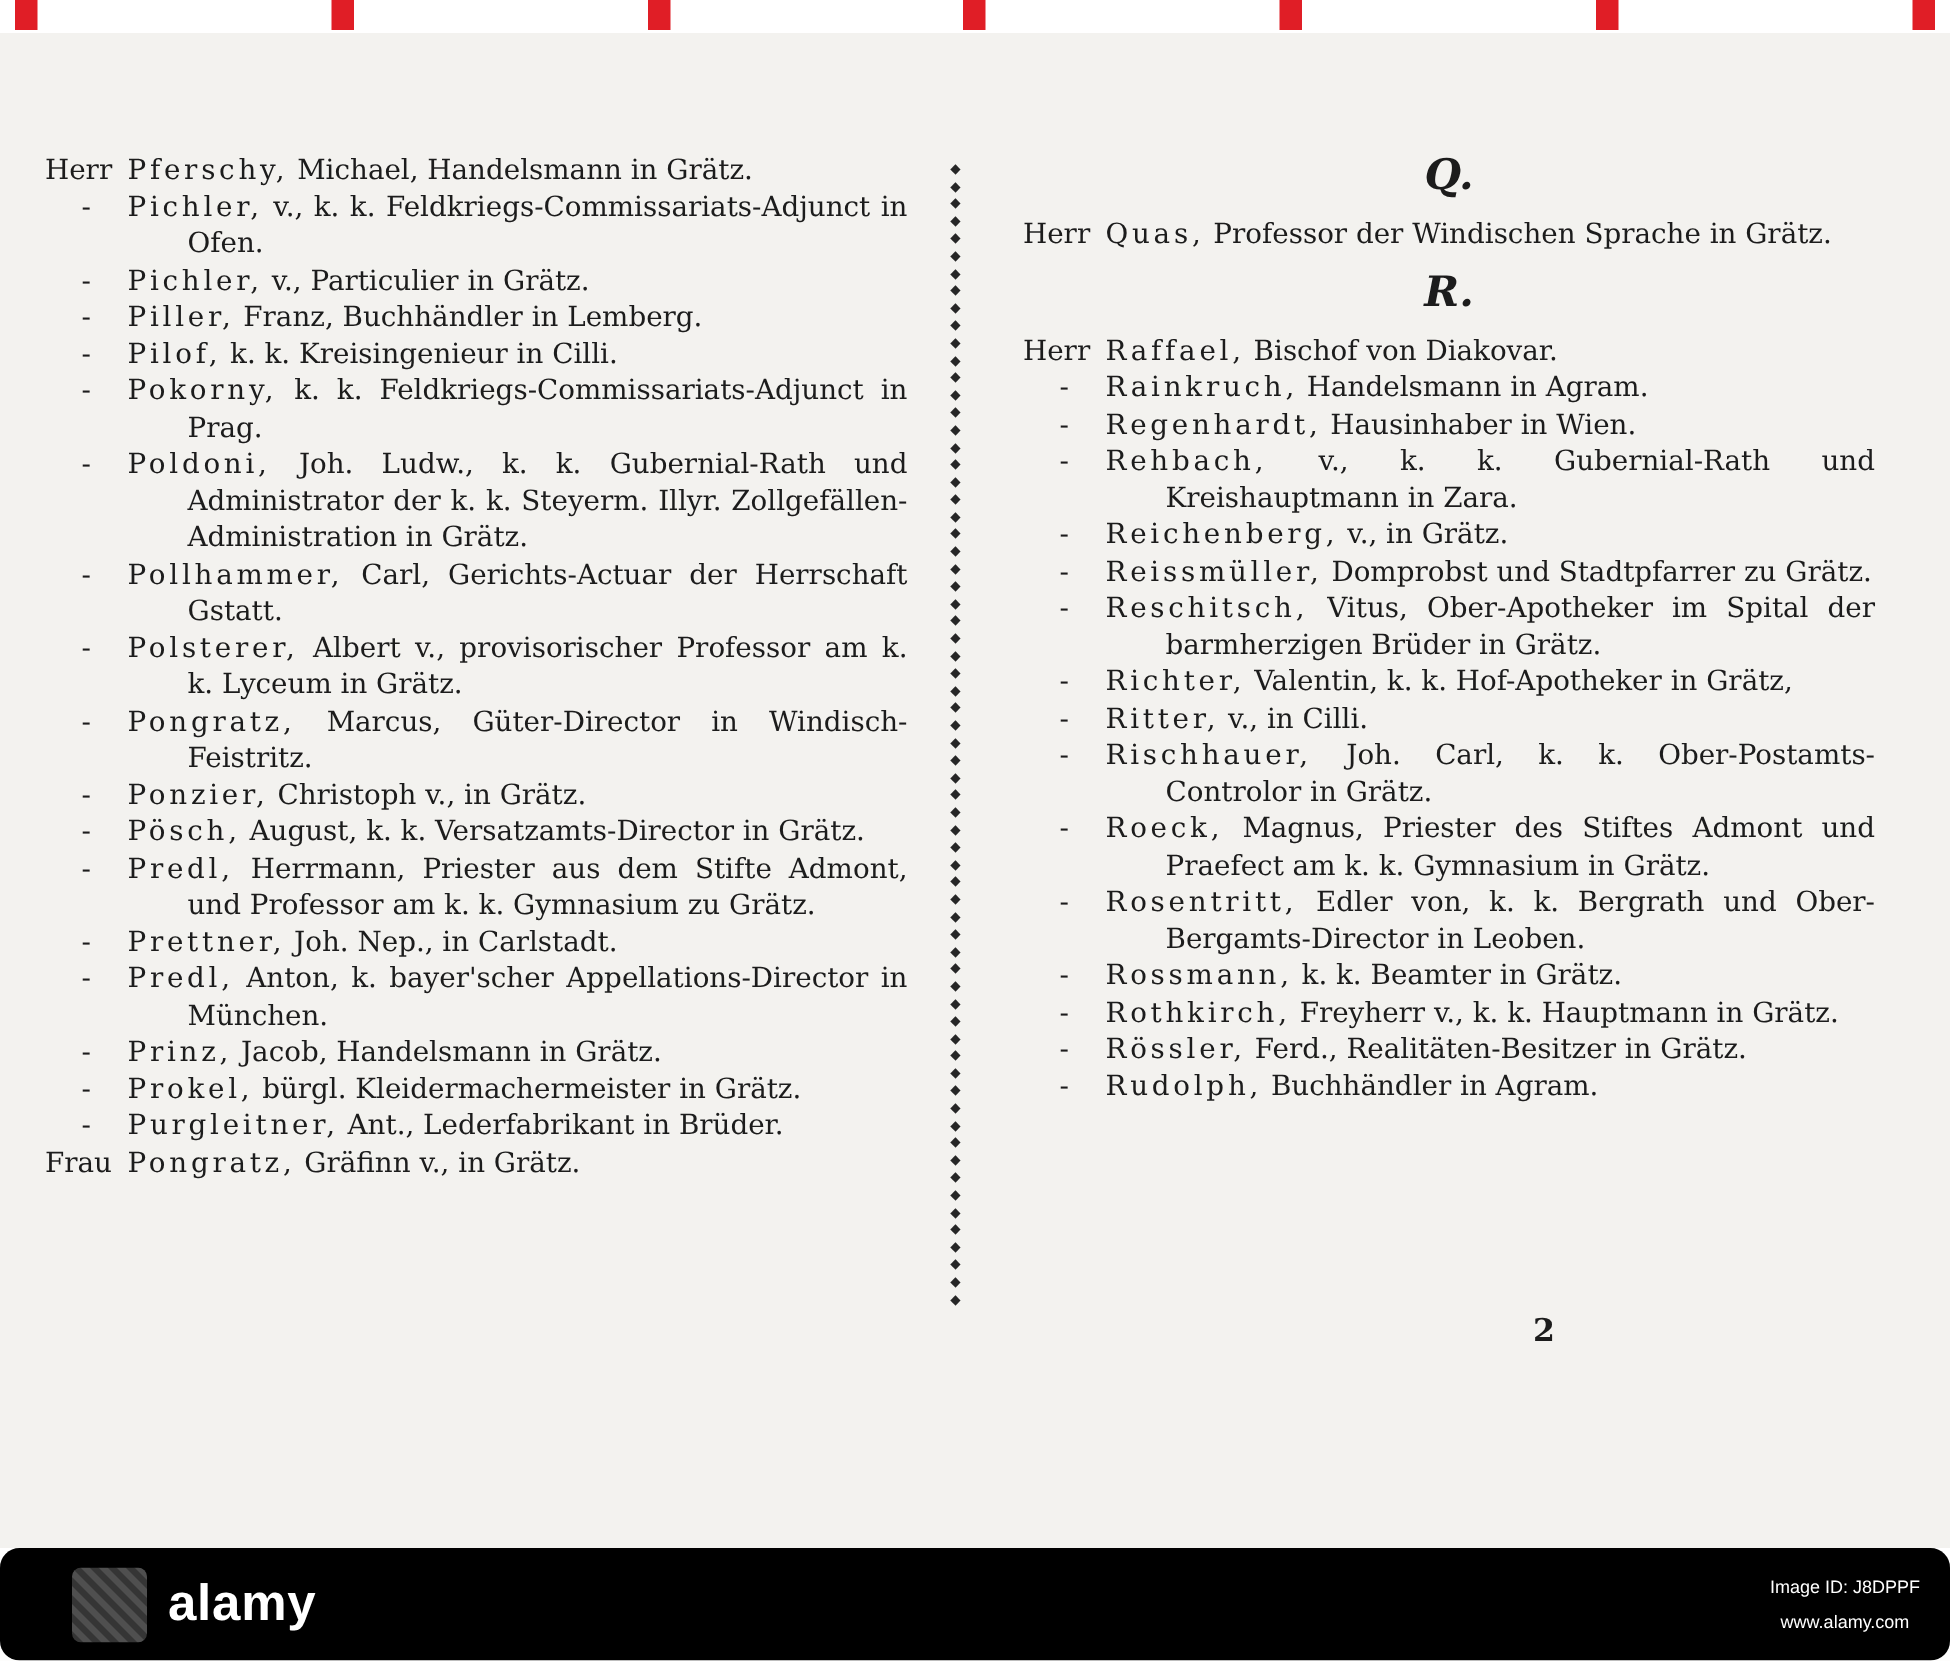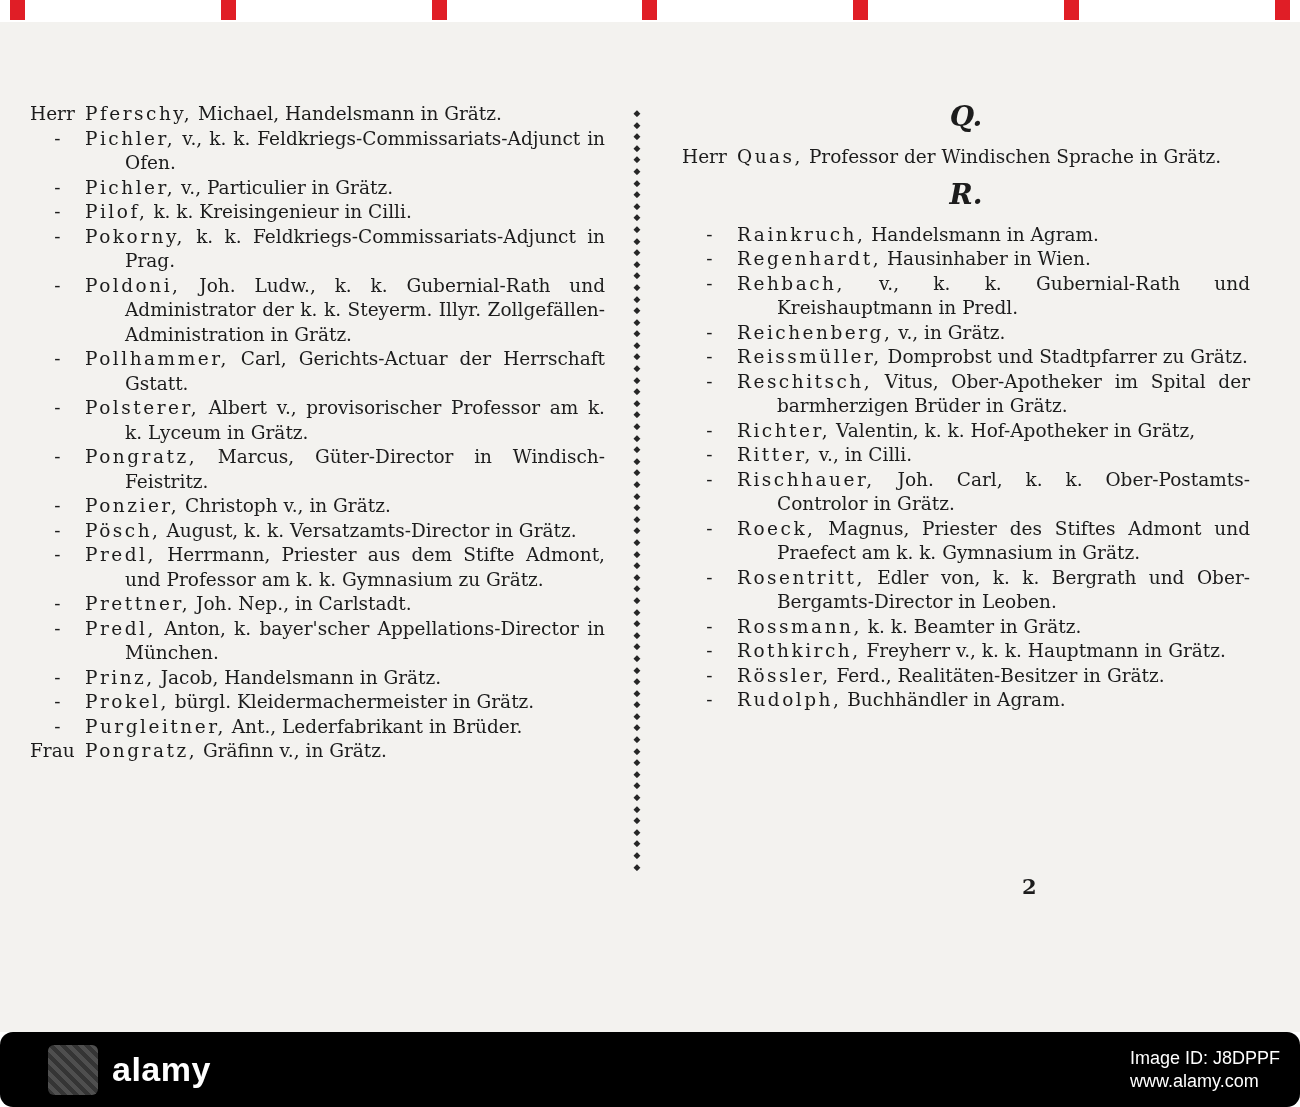--- a/index.html
+++ b/index.html
@@ -126,22 +126,22 @@
       linear-gradient(45deg, #3f3f3f 25%, #5d5d5d 25% 50%, #3f3f3f 50% 75%, #5d5d5d 75%);
     background-size: 12px 12px;
     opacity: 0.85;
   }
   .brand-text {
     font-size: 34px;
     font-weight: bold;
     letter-spacing: 0.5px;
   }
   .meta {
-    text-align: left;
-    font-size: 18px;
+    text-align: center;
+    font-size: 12px;
     line-height: 23px;
   }
 </style>
 </head>
 <body>
 
 <div class="stage">
 
   <div class="top-strip">
     <span class="wm-mark"></span>
@@ -151,20 +151,21 @@
     <span class="wm-mark"></span>
     <span class="wm-mark"></span>
     <span class="wm-mark"></span>
   </div>
 
   <div class="scan">
     <div class="col left">
         <div class="entry"><span class="marker">Herr</span><span class="surname">Pferschy,</span><span> Michael, Handelsmann in Grätz.</span></div>
         <div class="entry"><span class="marker dash">-</span><span class="surname">Pichler,</span><span> v., k. k. Feldkriegs-Commissariats-Adjunct in Ofen.</span></div>
         <div class="entry"><span class="marker dash">-</span><span class="surname">Pichler,</span><span> v., Particulier in Grätz.</span></div>
+        <div class="entry"><span class="marker dash">-</span><span class="surname">Piller,</span><span> Franz, Buchhändler in Lemberg.</span></div>
         <div class="entry"><span class="marker dash">-</span><span class="surname">Pilof,</span><span> k. k. Kreisingenieur in Cilli.</span></div>
         <div class="entry"><span class="marker dash">-</span><span class="surname">Pokorny,</span><span> k. k. Feldkriegs-Commissariats-Adjunct in Prag.</span></div>
         <div class="entry"><span class="marker dash">-</span><span class="surname">Poldoni,</span><span> Joh. Ludw., k. k. Gubernial-Rath und Administrator der k. k. Steyerm. Illyr. Zollgefällen-Administration in Grätz.</span></div>
         <div class="entry"><span class="marker dash">-</span><span class="surname">Pollhammer,</span><span> Carl, Gerichts-Actuar der Herrschaft Gstatt.</span></div>
         <div class="entry"><span class="marker dash">-</span><span class="surname">Polsterer,</span><span> Albert v., provisorischer Professor am k. k. Lyceum in Grätz.</span></div>
         <div class="entry"><span class="marker dash">-</span><span class="surname">Pongratz,</span><span> Marcus, Güter-Director in Windisch-Feistritz.</span></div>
         <div class="entry"><span class="marker dash">-</span><span class="surname">Ponzier,</span><span> Christoph v., in Grätz.</span></div>
         <div class="entry"><span class="marker dash">-</span><span class="surname">Pösch,</span><span> August, k. k. Versatzamts-Director in Grätz.</span></div>
         <div class="entry"><span class="marker dash">-</span><span class="surname">Predl,</span><span> Herrmann, Priester aus dem Stifte Admont, und Professor am k. k. Gymnasium zu Grätz.</span></div>
         <div class="entry"><span class="marker dash">-</span><span class="surname">Prettner,</span><span> Joh. Nep., in Carlstadt.</span></div>
@@ -238,23 +239,24 @@
 ◆
 ◆
 ◆
 ◆
 ◆
 </div>
     <div class="col right">
         <div class="section-heading">Q.</div>
         <div class="entry"><span class="marker">Herr</span><span class="surname">Quas,</span><span> Professor der Windischen Sprache in Grätz.</span></div>
         <div class="section-heading">R.</div>
+        <div class="entry"><span class="marker">Herr</span><span class="surname">Raffael,</span><span> Bischof von Diakovar.</span></div>
         <div class="entry"><span class="marker dash">-</span><span class="surname">Rainkruch,</span><span> Handelsmann in Agram.</span></div>
         <div class="entry"><span class="marker dash">-</span><span class="surname">Regenhardt,</span><span> Hausinhaber in Wien.</span></div>
-        <div class="entry"><span class="marker dash">-</span><span class="surname">Rehbach,</span><span> v., k. k. Gubernial-Rath und Kreishauptmann in Predl.</span></div>
+        <div class="entry"><span class="marker dash">-</span><span class="surname">Rehbach,</span><span> v., k. k. Gubernial-Rath und Kreishauptmann in Zara.</span></div>
         <div class="entry"><span class="marker dash">-</span><span class="surname">Reichenberg,</span><span> v., in Grätz.</span></div>
         <div class="entry"><span class="marker dash">-</span><span class="surname">Reissmüller,</span><span> Domprobst und Stadtpfarrer zu Grätz.</span></div>
         <div class="entry"><span class="marker dash">-</span><span class="surname">Reschitsch,</span><span> Vitus, Ober-Apotheker im Spital der barmherzigen Brüder in Grätz.</span></div>
         <div class="entry"><span class="marker dash">-</span><span class="surname">Richter,</span><span> Valentin, k. k. Hof-Apotheker in Grätz,</span></div>
         <div class="entry"><span class="marker dash">-</span><span class="surname">Ritter,</span><span> v., in Cilli.</span></div>
         <div class="entry"><span class="marker dash">-</span><span class="surname">Rischhauer,</span><span> Joh. Carl, k. k. Ober-Postamts-Controlor in Grätz.</span></div>
         <div class="entry"><span class="marker dash">-</span><span class="surname">Roeck,</span><span> Magnus, Priester des Stiftes Admont und Praefect am k. k. Gymnasium in Grätz.</span></div>
         <div class="entry"><span class="marker dash">-</span><span class="surname">Rosentritt,</span><span> Edler von, k. k. Bergrath und Ober-Bergamts-Director in Leoben.</span></div>
         <div class="entry"><span class="marker dash">-</span><span class="surname">Rossmann,</span><span> k. k. Beamter in Grätz.</span></div>
         <div class="entry"><span class="marker dash">-</span><span class="surname">Rothkirch,</span><span> Freyherr v., k. k. Hauptmann in Grätz.</span></div>

